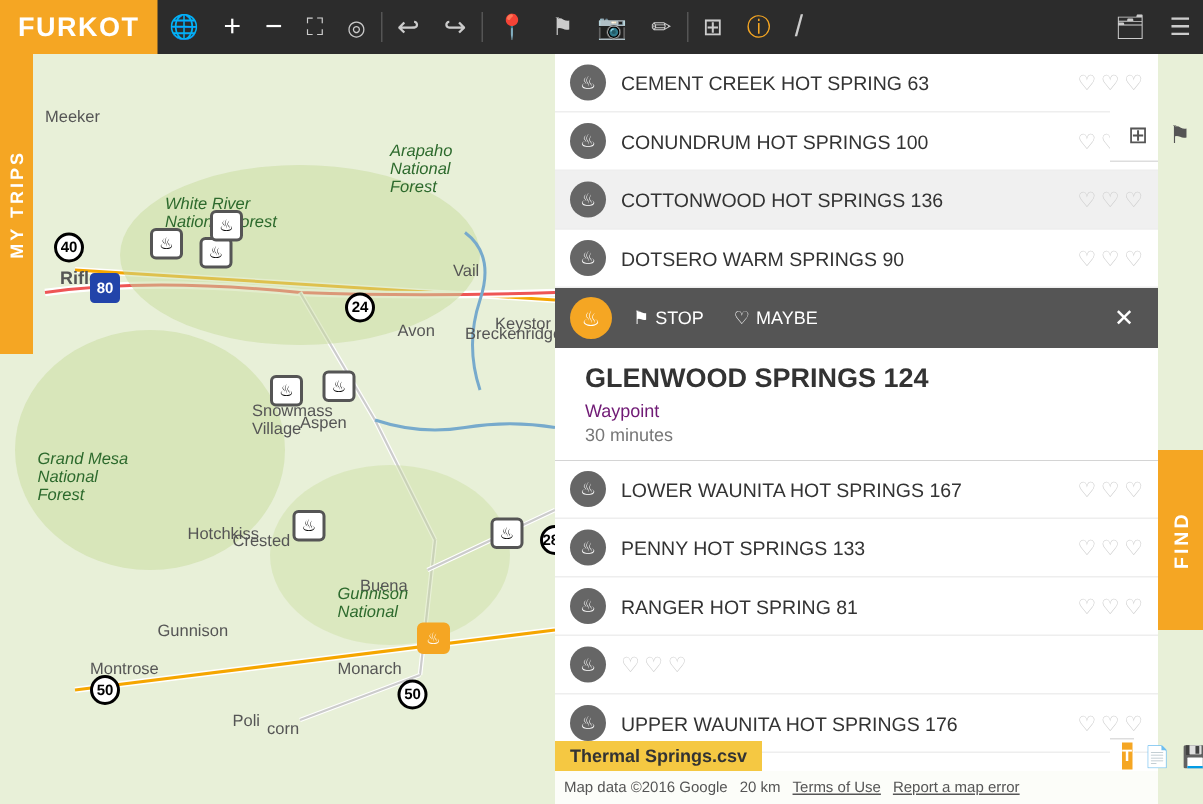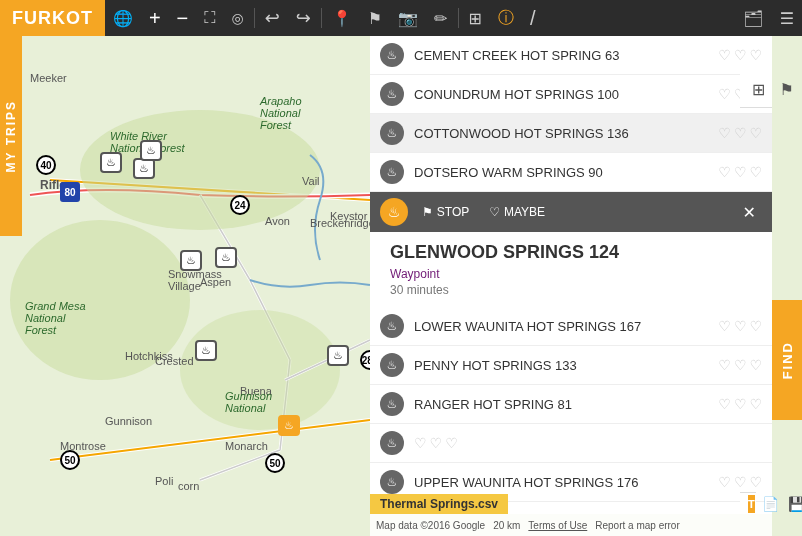--- a/index.html
+++ b/index.html
@@ -647,14 +647,14 @@
 <div id="find-sidebar">
   <span id="find-label">FIND</span>
 </div>
 
 <div id="thermal-notification">Thermal Springs.csv</div>
 
 <div style="position:absolute; bottom:0; left:370px; right:30px; height:22px; background:rgba(255,255,255,0.85); display:flex; align-items:center; padding: 0 6px; font-size:10px; color:#555; gap:8px; z-index:40;">
   <span>Map data ©2016 Google</span>
   <span>20 km</span>
   <span style="text-decoration:underline; cursor:pointer;">Terms of Use</span>
-  <span style="cursor:pointer;">Report a map error</span>
+  <span style="text-decoration:underline; cursor:pointer;">Report a map error</span>
 </div>
 
 </body></html>

